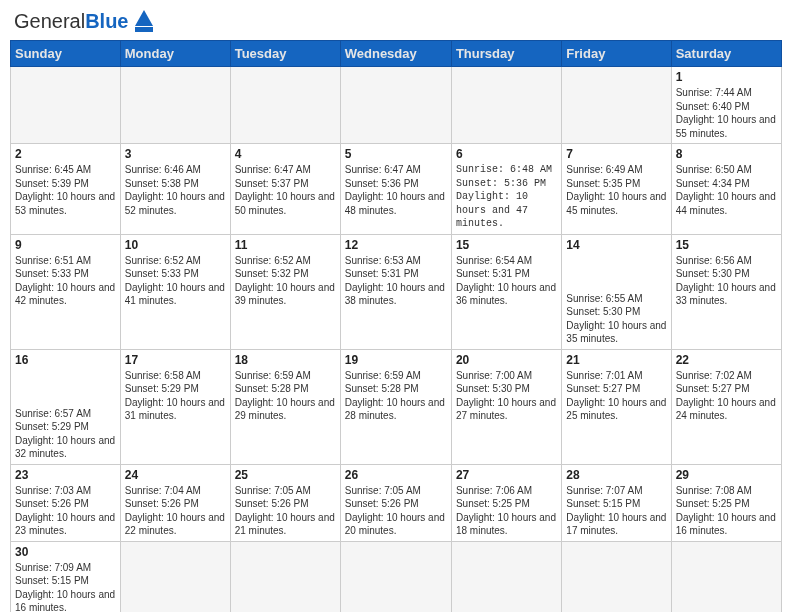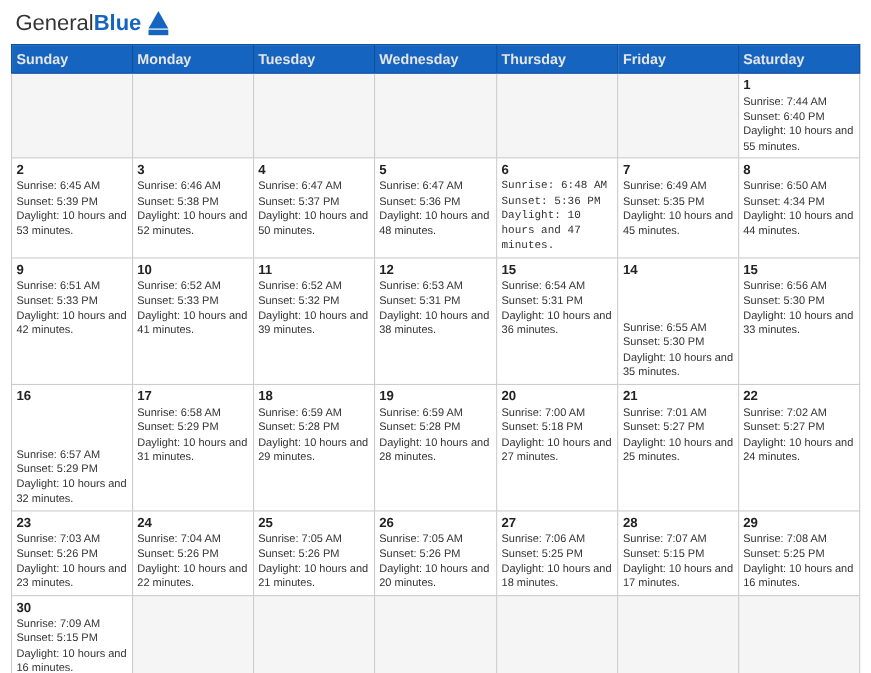--- a/index.html
+++ b/index.html
@@ -246,21 +246,21 @@
         </td>
         <td>
           <span class="day-number">19</span>
           <div class="day-info" style="white-space: pre-line;">Sunrise: 6:59 AM
 Sunset: 5:28 PM
 Daylight: 10 hours and 28 minutes.</div>
         </td>
         <td>
           <span class="day-number">20</span>
           <div class="day-info" style="white-space: pre-line;">Sunrise: 7:00 AM
-Sunset: 5:18 PM
+Sunset: 5:30 PM
 Daylight: 10 hours and 27 minutes.</div>
         </td>
         <td>
           <span class="day-number">21</span>
           <div class="day-info" style="white-space: pre-line;">Sunrise: 7:01 AM
 Sunset: 5:27 PM
 Daylight: 10 hours and 25 minutes.</div>
         </td>
         <td>
           <span class="day-number">22</span>

